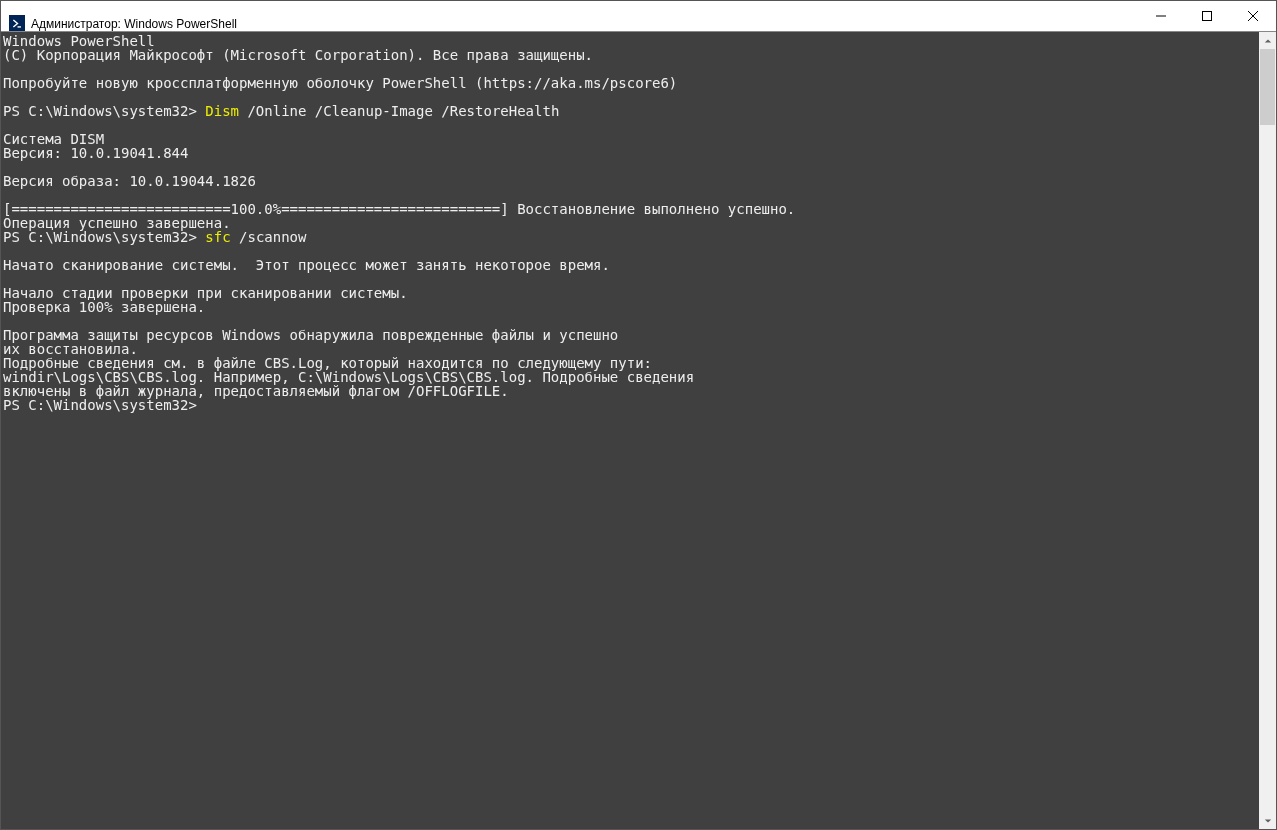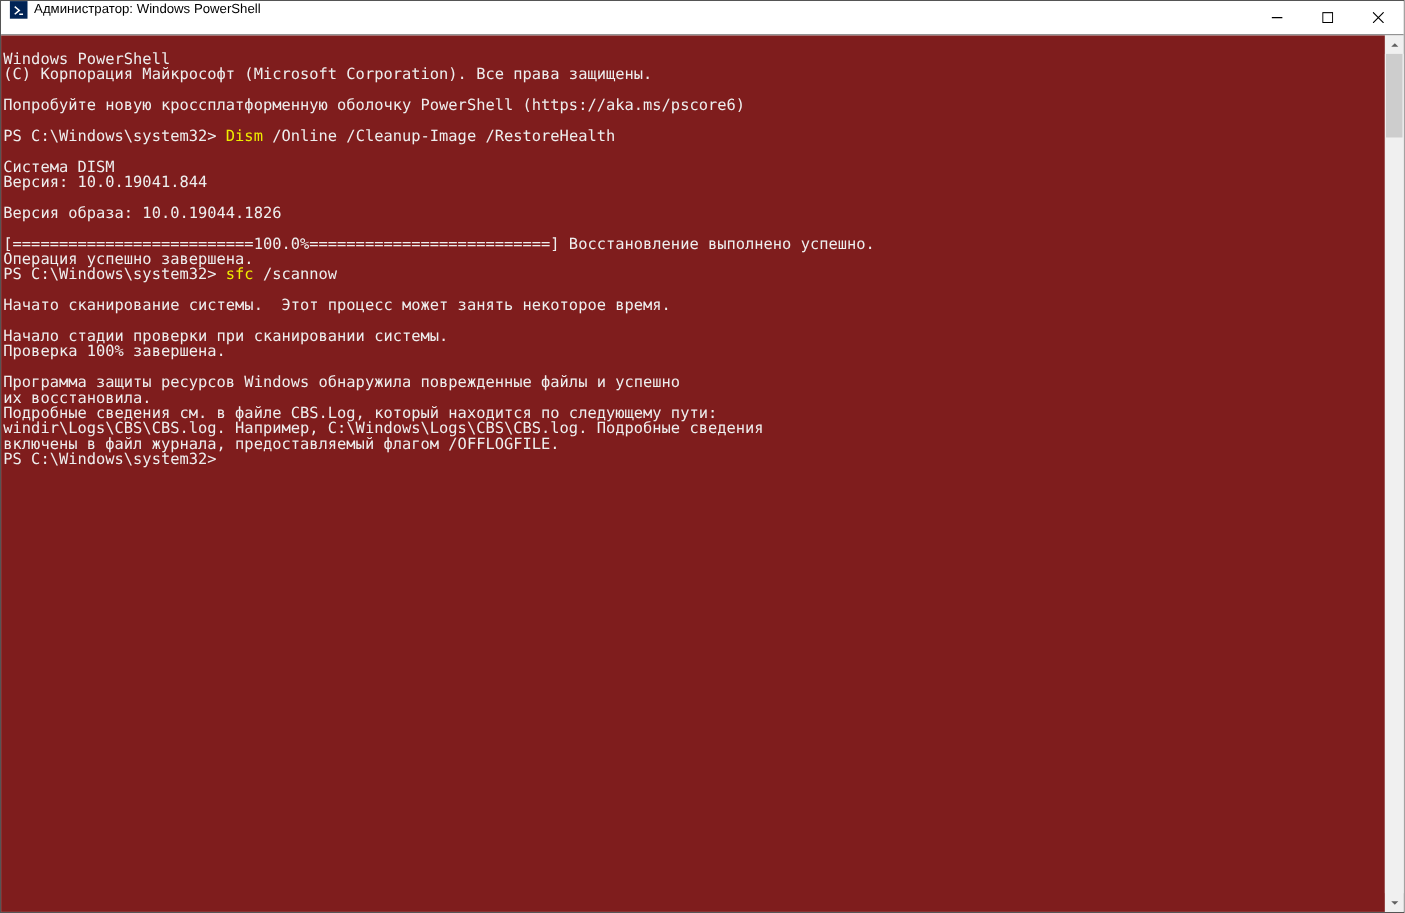--- a/index.html
+++ b/index.html
@@ -1,25 +1,25 @@
 <!DOCTYPE html>
 <html><head>
 <meta charset="utf-8">
 <style>
   html,body{margin:0;padding:0;width:1277px;height:830px;overflow:hidden;font-family:"Segoe UI",Tahoma,sans-serif;background:#fff}
   .window{width:1277px;height:830px;display:flex;flex-direction:column;border:1px solid #555;box-sizing:border-box}
-  .titlebar{height:30px;background:#fff;display:flex;align-items:flex-start;position:relative;border-bottom:1px solid #888}
+  .titlebar{height:30px;background:#fff;display:flex;align-items:flex-end;position:relative;border-bottom:1px solid #888}
   .titlebar .app-icon{width:16px;height:16px;margin:0 6px 0 8px;background:#012456;display:flex;align-items:center;justify-content:center}
   .titlebar .app-icon svg{width:11px;height:11px}
   .titlebar .title{font-size:12px;color:#000}
   .win-controls{position:absolute;right:0;top:0;height:30px;display:flex}
   .win-btn{width:46px;height:30px;display:flex;align-items:center;justify-content:center;cursor:pointer}
   .win-btn svg{width:10px;height:10px;stroke:#000;stroke-width:1;fill:none}
   .client{flex:1;display:flex;min-height:0}
-  .terminal{flex:1;background:#7f1d1d;color:#ccc;font-family:Consolas,"Lucida Console",monospace;font-size:14px;line-height:14px;padding:15px 0 0 2px;white-space:pre;overflow:hidden}
+  .terminal{flex:1;background:#404040;color:#ccc;font-family:Consolas,"Lucida Console",monospace;font-size:14px;line-height:14px;padding:2px 0 0 2px;white-space:pre;overflow:hidden}
   .terminal .white{color:#eeeeee}
   .terminal .yellow{color:#eeee00}
   .scrollbar{width:17px;background:#f0f0f0;display:flex;flex-direction:column}
   .sb-btn{height:17px;display:flex;align-items:center;justify-content:center;cursor:pointer}
   .sb-btn svg{width:8px;height:8px;fill:#606060}
   .sb-track{flex:1;background:#f0f0f0;position:relative}
   .sb-thumb{position:absolute;left:1px;right:1px;top:0;height:10%;background:#cdcdcd;cursor:pointer}
 </style>
 </head>
 <body>

